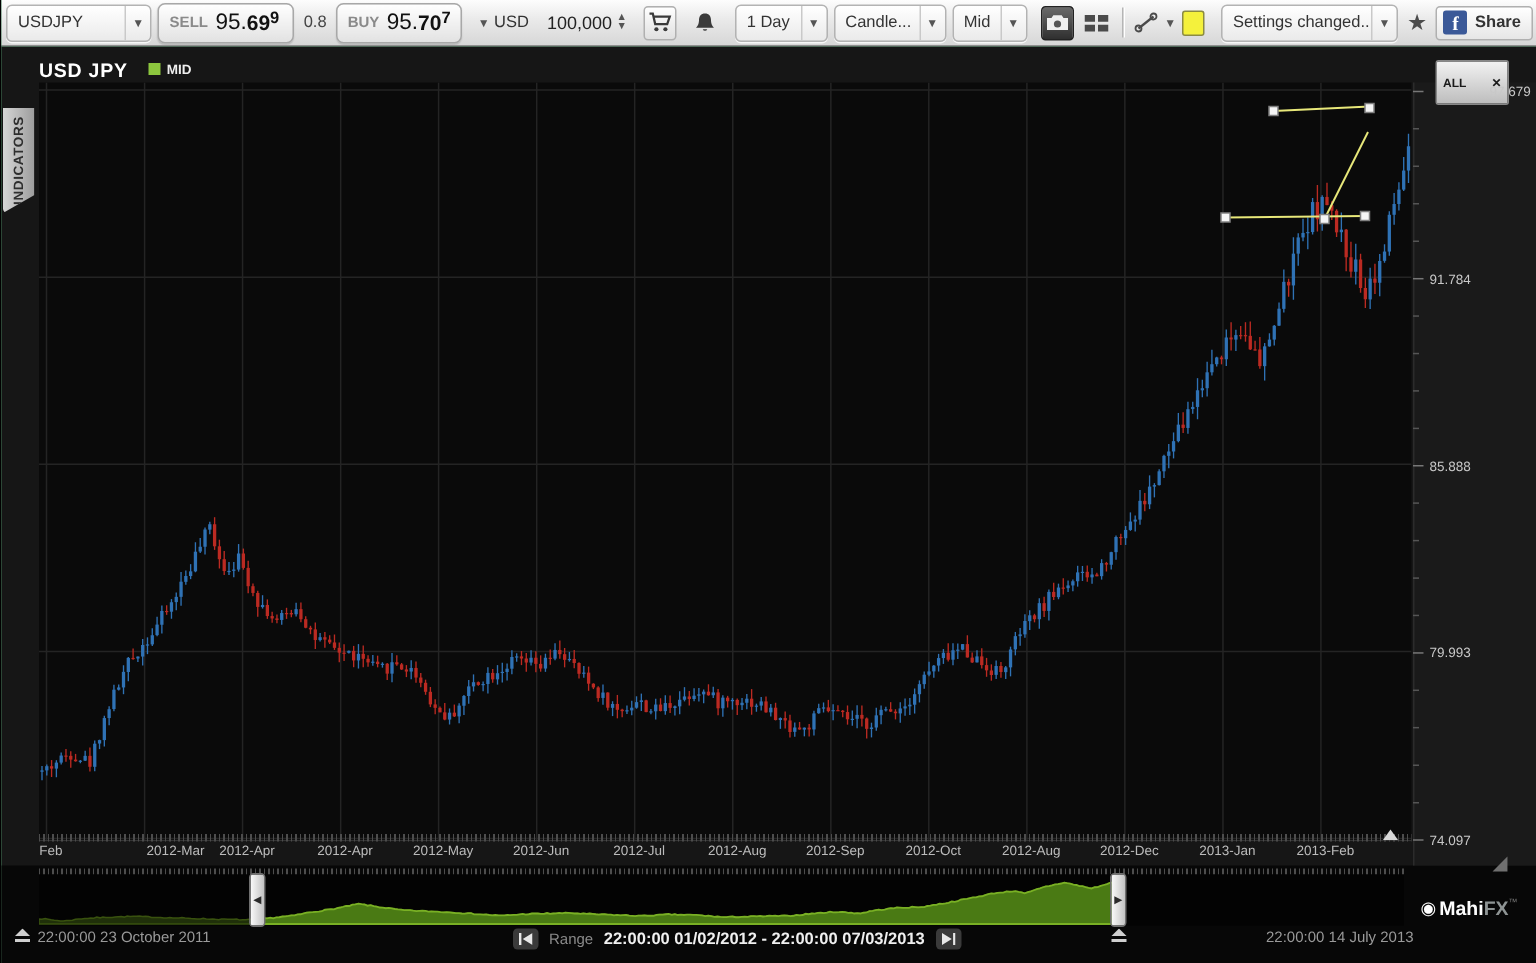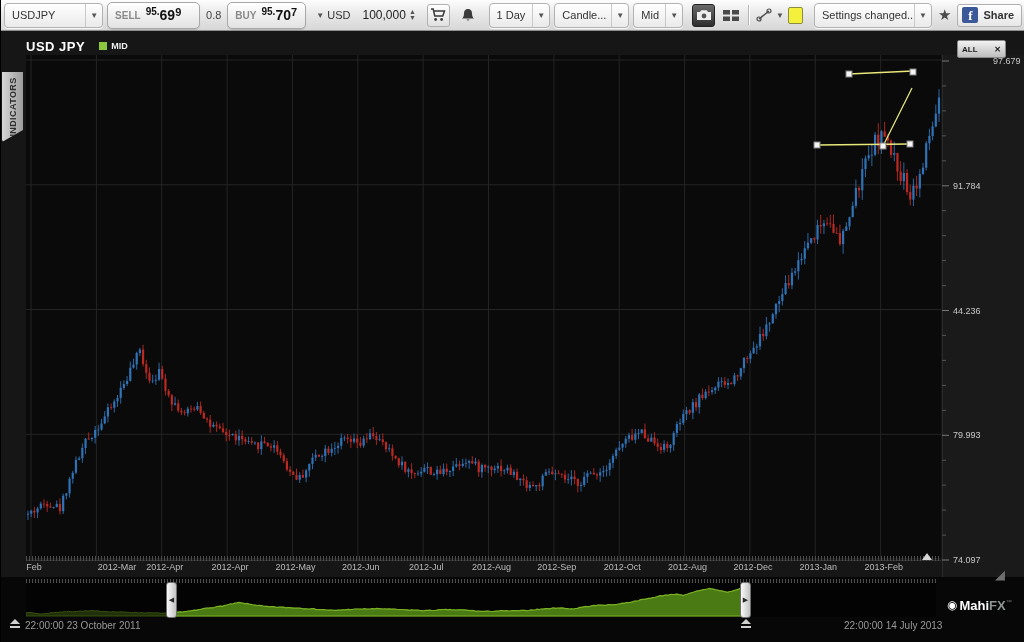--- a/index.html
+++ b/index.html
@@ -14,21 +14,21 @@
   .select { background:linear-gradient(#ffffff,#eaeaea); border:1px solid #b3b3b3; border-radius:4px;
     height:25px; display:flex; align-items:center; color:#333; font-size:11px; cursor:pointer;
     box-shadow:0 1px 0 rgba(255,255,255,.8); }
   .select .lbl { flex:1; padding:0 7px; white-space:nowrap; overflow:hidden; }
   .select .arr { width:17px; align-self:stretch; border-left:1px solid #c9c9c9; display:flex;
     align-items:center; justify-content:center; color:#555; font-size:8px; }
   .pricebtn { background:linear-gradient(#ffffff,#e2e2e2); border:1px solid #a8a8a8; border-radius:5px;
     height:27px; display:flex; align-items:center; padding:0 7px; cursor:pointer;
     box-shadow:0 1px 1px rgba(0,0,0,.15); }
   .pricebtn .side { font-size:10px; font-weight:bold; color:#8a8a8a; margin-right:5px; }
-  .pricebtn .frac { font-size:10px; font-weight:bold; color:#111; align-self:flex-start; margin-top:3px; }
+  .pricebtn .frac { font-size:15px; font-weight:normal; color:#111; align-self:flex-start; margin-top:3px; }
   .pricebtn .big  { font-size:14px; font-weight:bold; color:#111; line-height:25px; }
   .pricebtn .sup  { font-size:11px; font-weight:bold; color:#111; align-self:flex-start; margin-top:3px; }
   .spread { font-size:11px; color:#444; padding:0 2px; }
   .plain { display:flex; align-items:center; gap:3px; font-size:11px; color:#333; cursor:pointer; }
   .plain .arr8 { font-size:8px; color:#555; }
   .amount { font-size:12px; color:#222; }
   .stepper { display:flex; flex-direction:column; justify-content:center; line-height:6px; cursor:pointer; }
   .stepper span { font-size:7px; color:#555; }
   .iconbtn { width:26px; height:23px; display:flex; align-items:center; justify-content:center;
     border-radius:3px; cursor:pointer; }
@@ -47,21 +47,21 @@
   
   .workspace { position:absolute; left:0; top:31px; width:1024px; height:611px; background:#161616; }
   .bottom-zone { position:absolute; left:0; top:546px; width:1024px; height:65px; background:#070707; }
   .axis-col { position:absolute; left:941px; top:24px; width:83px; height:522px; background:#1a1a1a;
     border-left:1px solid #2b2b2b; }
   .chart-titlebar { position:absolute; left:25px; top:6px; height:18px; display:flex; align-items:center; gap:14px; }
   .chart-title { color:#fff; font-size:13px; font-weight:bold; letter-spacing:.5px; }
   .legend { display:flex; align-items:center; gap:4px; }
   .legend .sq { width:8px; height:8px; background:#8cc63e; }
   .legend .lbl { color:#eee; font-size:9px; font-weight:bold; }
-  .all-badge { position:absolute; left:956px; top:9px; width:49px; height:18px;
+  .all-badge { position:absolute; left:956px; top:9px; width:49px; height:30px;
     background:linear-gradient(#f2f2f2,#bdbdbd); border:1px solid #888; border-radius:2px;
     display:flex; align-items:center; justify-content:space-between; padding:0 4px; cursor:pointer; }
   .all-badge .t { font-size:8px; font-weight:bold; color:#1a1a1a; }
   .all-badge .x { font-size:8px; font-weight:bold; color:#1a1a1a; }
 
   .plot { position:absolute; left:25px; top:24px; width:915px; height:506px; background:#0a0a0a; }
   .yaxis-ticks { position:absolute; left:941px; top:24px; width:12px; height:512px; }
   .ylabel { position:absolute; left:952px; color:#c8c8c8; font-size:9px; }
   .xlabel { position:absolute; top:531px; width:60px; text-align:center; color:#bbb; font-size:9px; }
   .x-ruler { position:absolute; left:25px; top:525px; width:915px; height:5px;
@@ -842,21 +842,21 @@
         <line x1="0" y1="380.3" x2="7" y2="380.3" stroke="#777" stroke-width="1"></line>
         <line x1="0" y1="405.2" x2="4" y2="405.2" stroke="#555" stroke-width="1"></line>
         <line x1="0" y1="430.1" x2="4" y2="430.1" stroke="#555" stroke-width="1"></line>
         <line x1="0" y1="455.1" x2="4" y2="455.1" stroke="#555" stroke-width="1"></line>
         <line x1="0" y1="480.1" x2="4" y2="480.1" stroke="#555" stroke-width="1"></line>
         <line x1="0" y1="505.0" x2="7" y2="505.0" stroke="#777" stroke-width="1"></line>
       </svg>
     <div id="ylabels">
         <div class="ylabel" style="top: 25px; padding-left: 40px;">97.679</div>
         <div class="ylabel" style="top: 149.75px;">91.784</div>
-        <div class="ylabel" style="top: 274.5px;">44.236</div>
+        <div class="ylabel" style="top: 274.5px;">85.888</div>
         <div class="ylabel" style="top: 399.25px;">79.993</div>
         <div class="ylabel" style="top: 524px;">74.097</div>
       </div>
     <div class="x-ruler"></div>
     <div id="xlabels">
         <div class="xlabel" style="left: 3px;">Feb</div>
         <div class="xlabel" style="left: 86px;">2012-Mar</div>
         <div class="xlabel" style="left: 133.714px;">2012-Apr</div>
         <div class="xlabel" style="left: 199.071px;">2012-Apr</div>
         <div class="xlabel" style="left: 264.428px;">2012-May</div>
@@ -888,20 +888,36 @@
     <div class="nav-handle" id="navhR" style="left: 739px;">
         <span>▶</span>
       </div>
 
     <svg class="eject" style="left:8px;top:588px" viewBox="0 0 12 10">
       <polygon points="6,0 11,5 1,5" fill="#cfcfcf"></polygon>
         <rect x="1" y="7" width="10" height="2" fill="#cfcfcf"></rect>
     </svg>
     <span class="foot-text" style="left:24px;top:589px">22:00:00 23 October 2011</span>
 
+    <div class="range-group">
+      <div class="skipbtn">
+        <svg width="9" height="8" viewBox="0 0 9 8">
+          <rect x="0" y="0" width="1.6" height="8" fill="#e8e8e8"></rect>
+            <polygon points="9,0 9,8 2.5,4" fill="#e8e8e8"></polygon>
+        </svg>
+      </div>
+      <span class="range-lbl">Range</span>
+      <span class="range-val">22:00:00 01/02/2012 - 22:00:00 07/03/2013</span>
+      <div class="skipbtn">
+        <svg width="9" height="8" viewBox="0 0 9 8">
+          <polygon points="0,0 0,8 6.5,4" fill="#e8e8e8"></polygon>
+            <rect x="7.4" y="0" width="1.6" height="8" fill="#e8e8e8"></rect>
+        </svg>
+      </div>
+    </div>
 
     <svg class="eject" style="left:739px;top:588px" viewBox="0 0 12 10">
       <polygon points="6,0 11,5 1,5" fill="#cfcfcf"></polygon>
         <rect x="1" y="7" width="10" height="2" fill="#cfcfcf"></rect>
     </svg>
     <span class="foot-text" style="left:843px;top:589px">22:00:00 14 July 2013</span>
 
     <div class="logo">
       <span class="ring">◉</span>
       <span class="mahi">Mahi</span>

